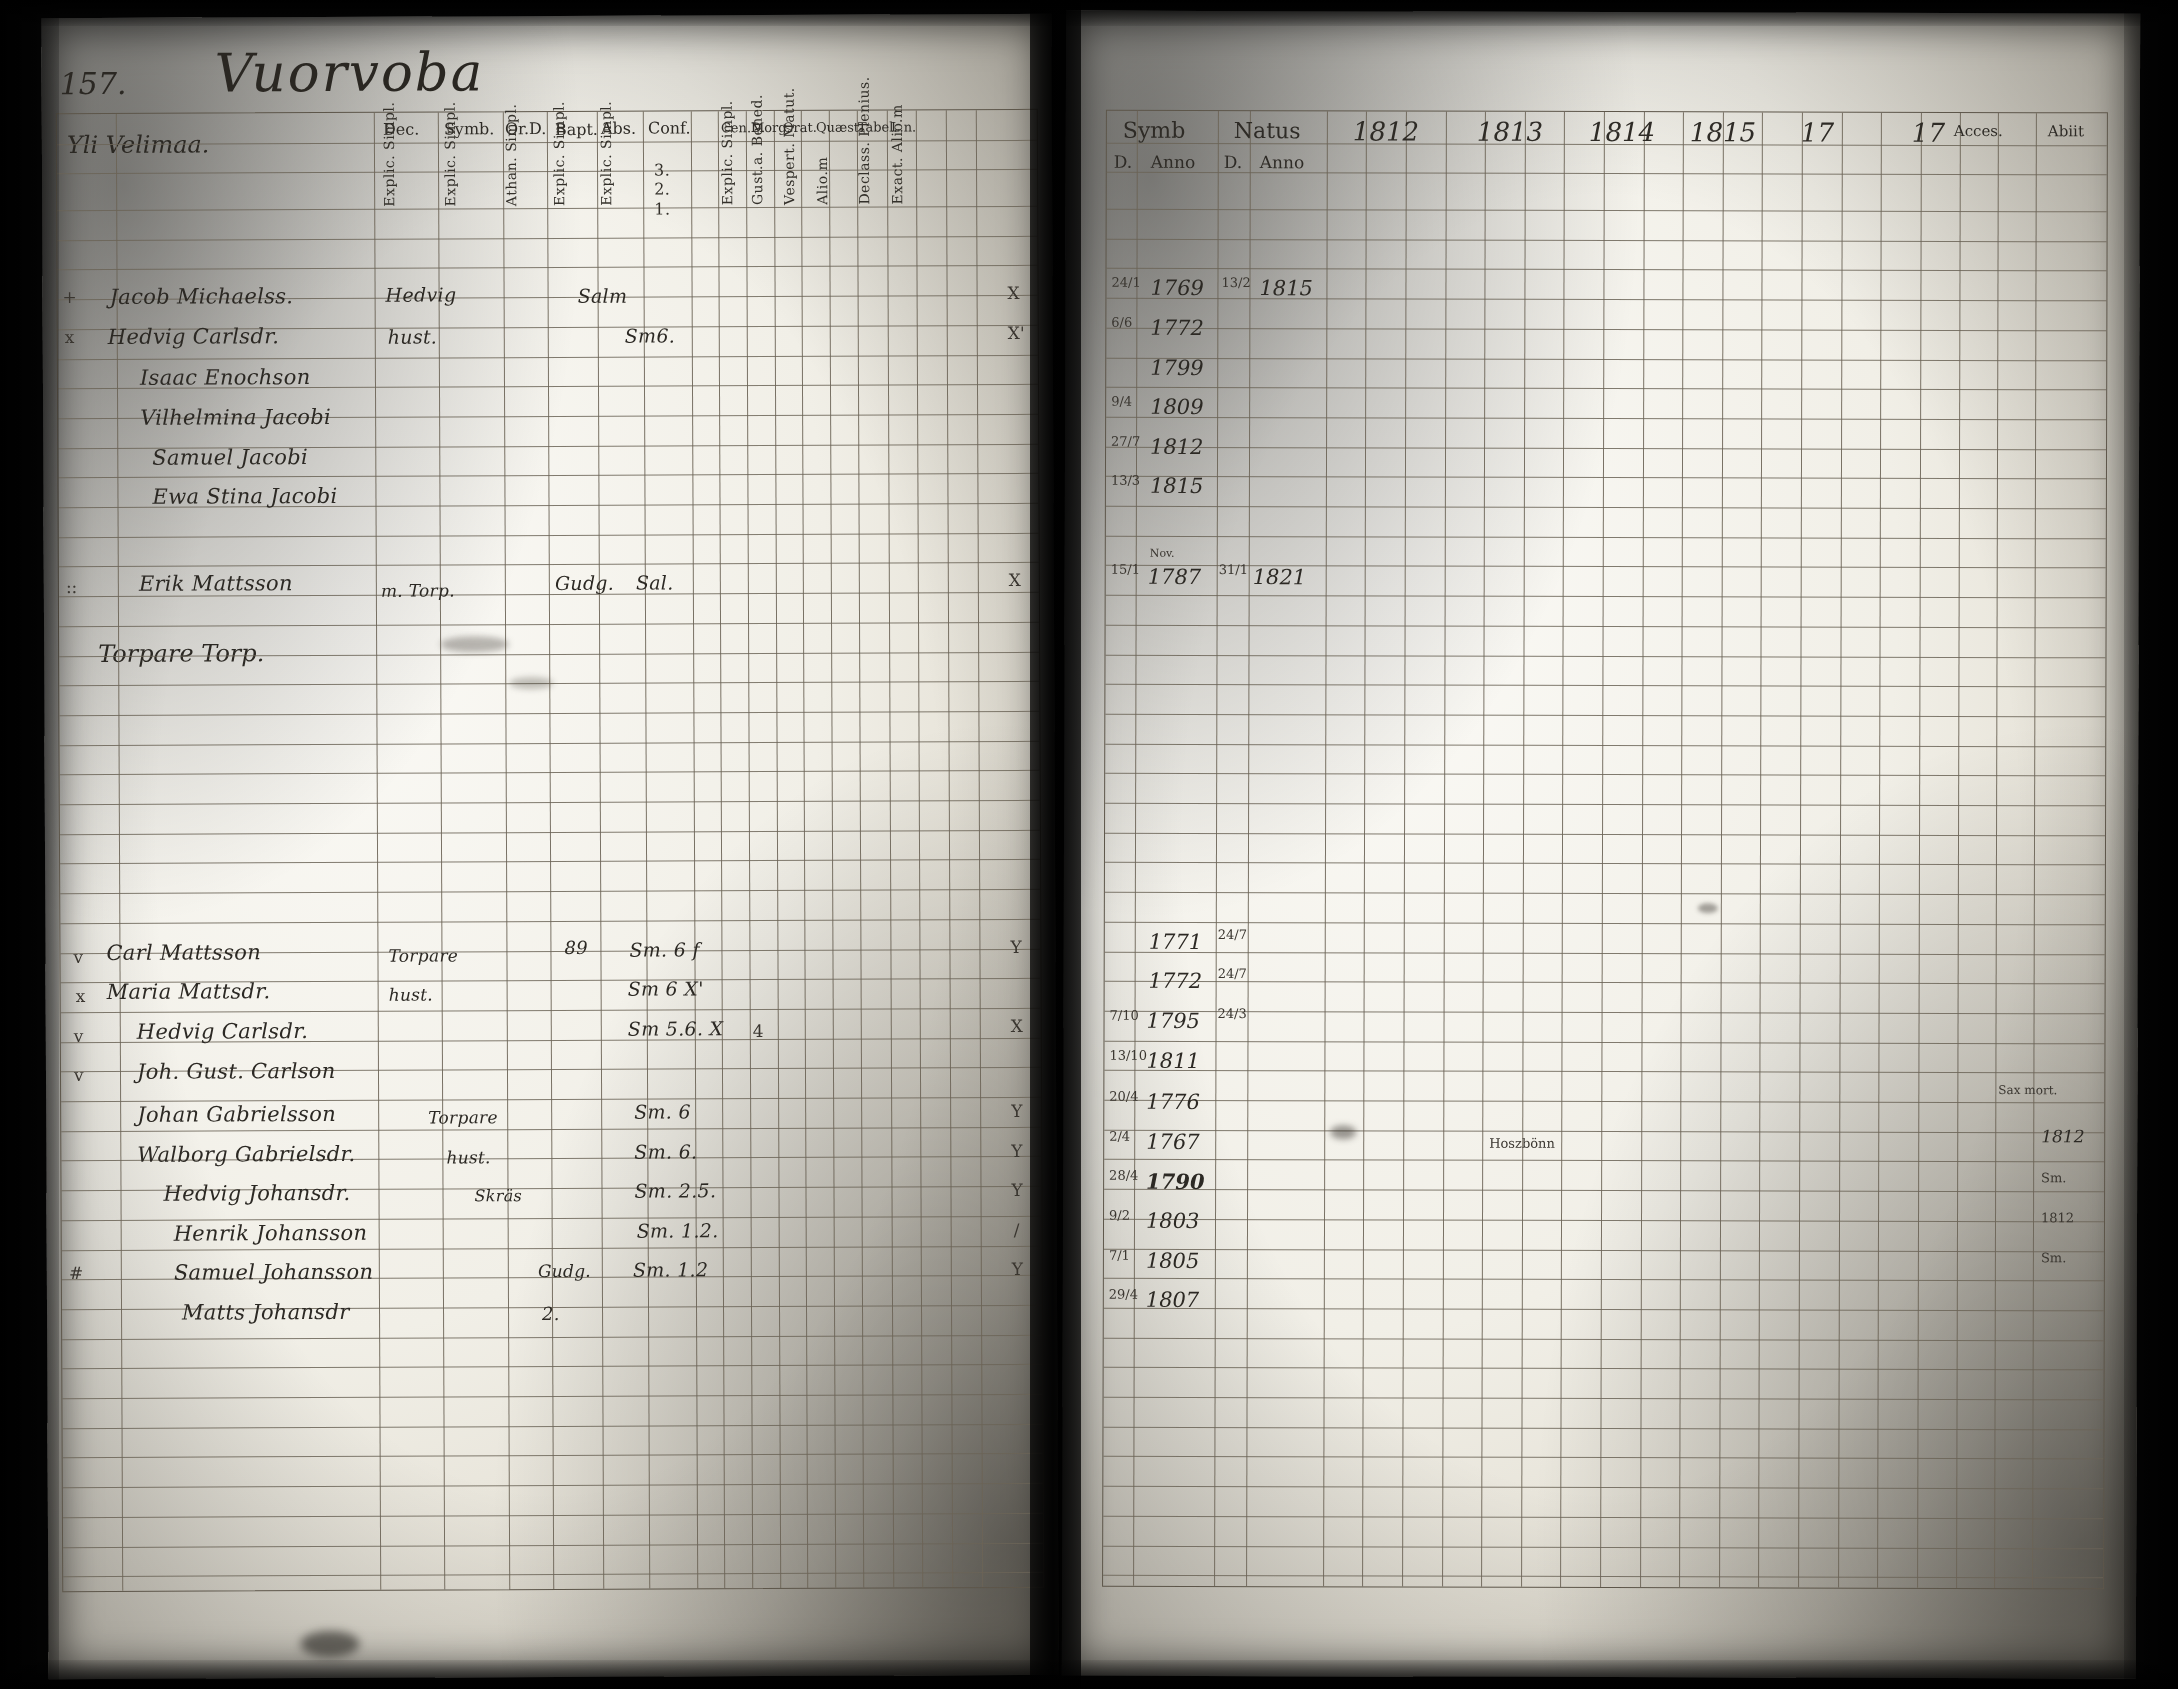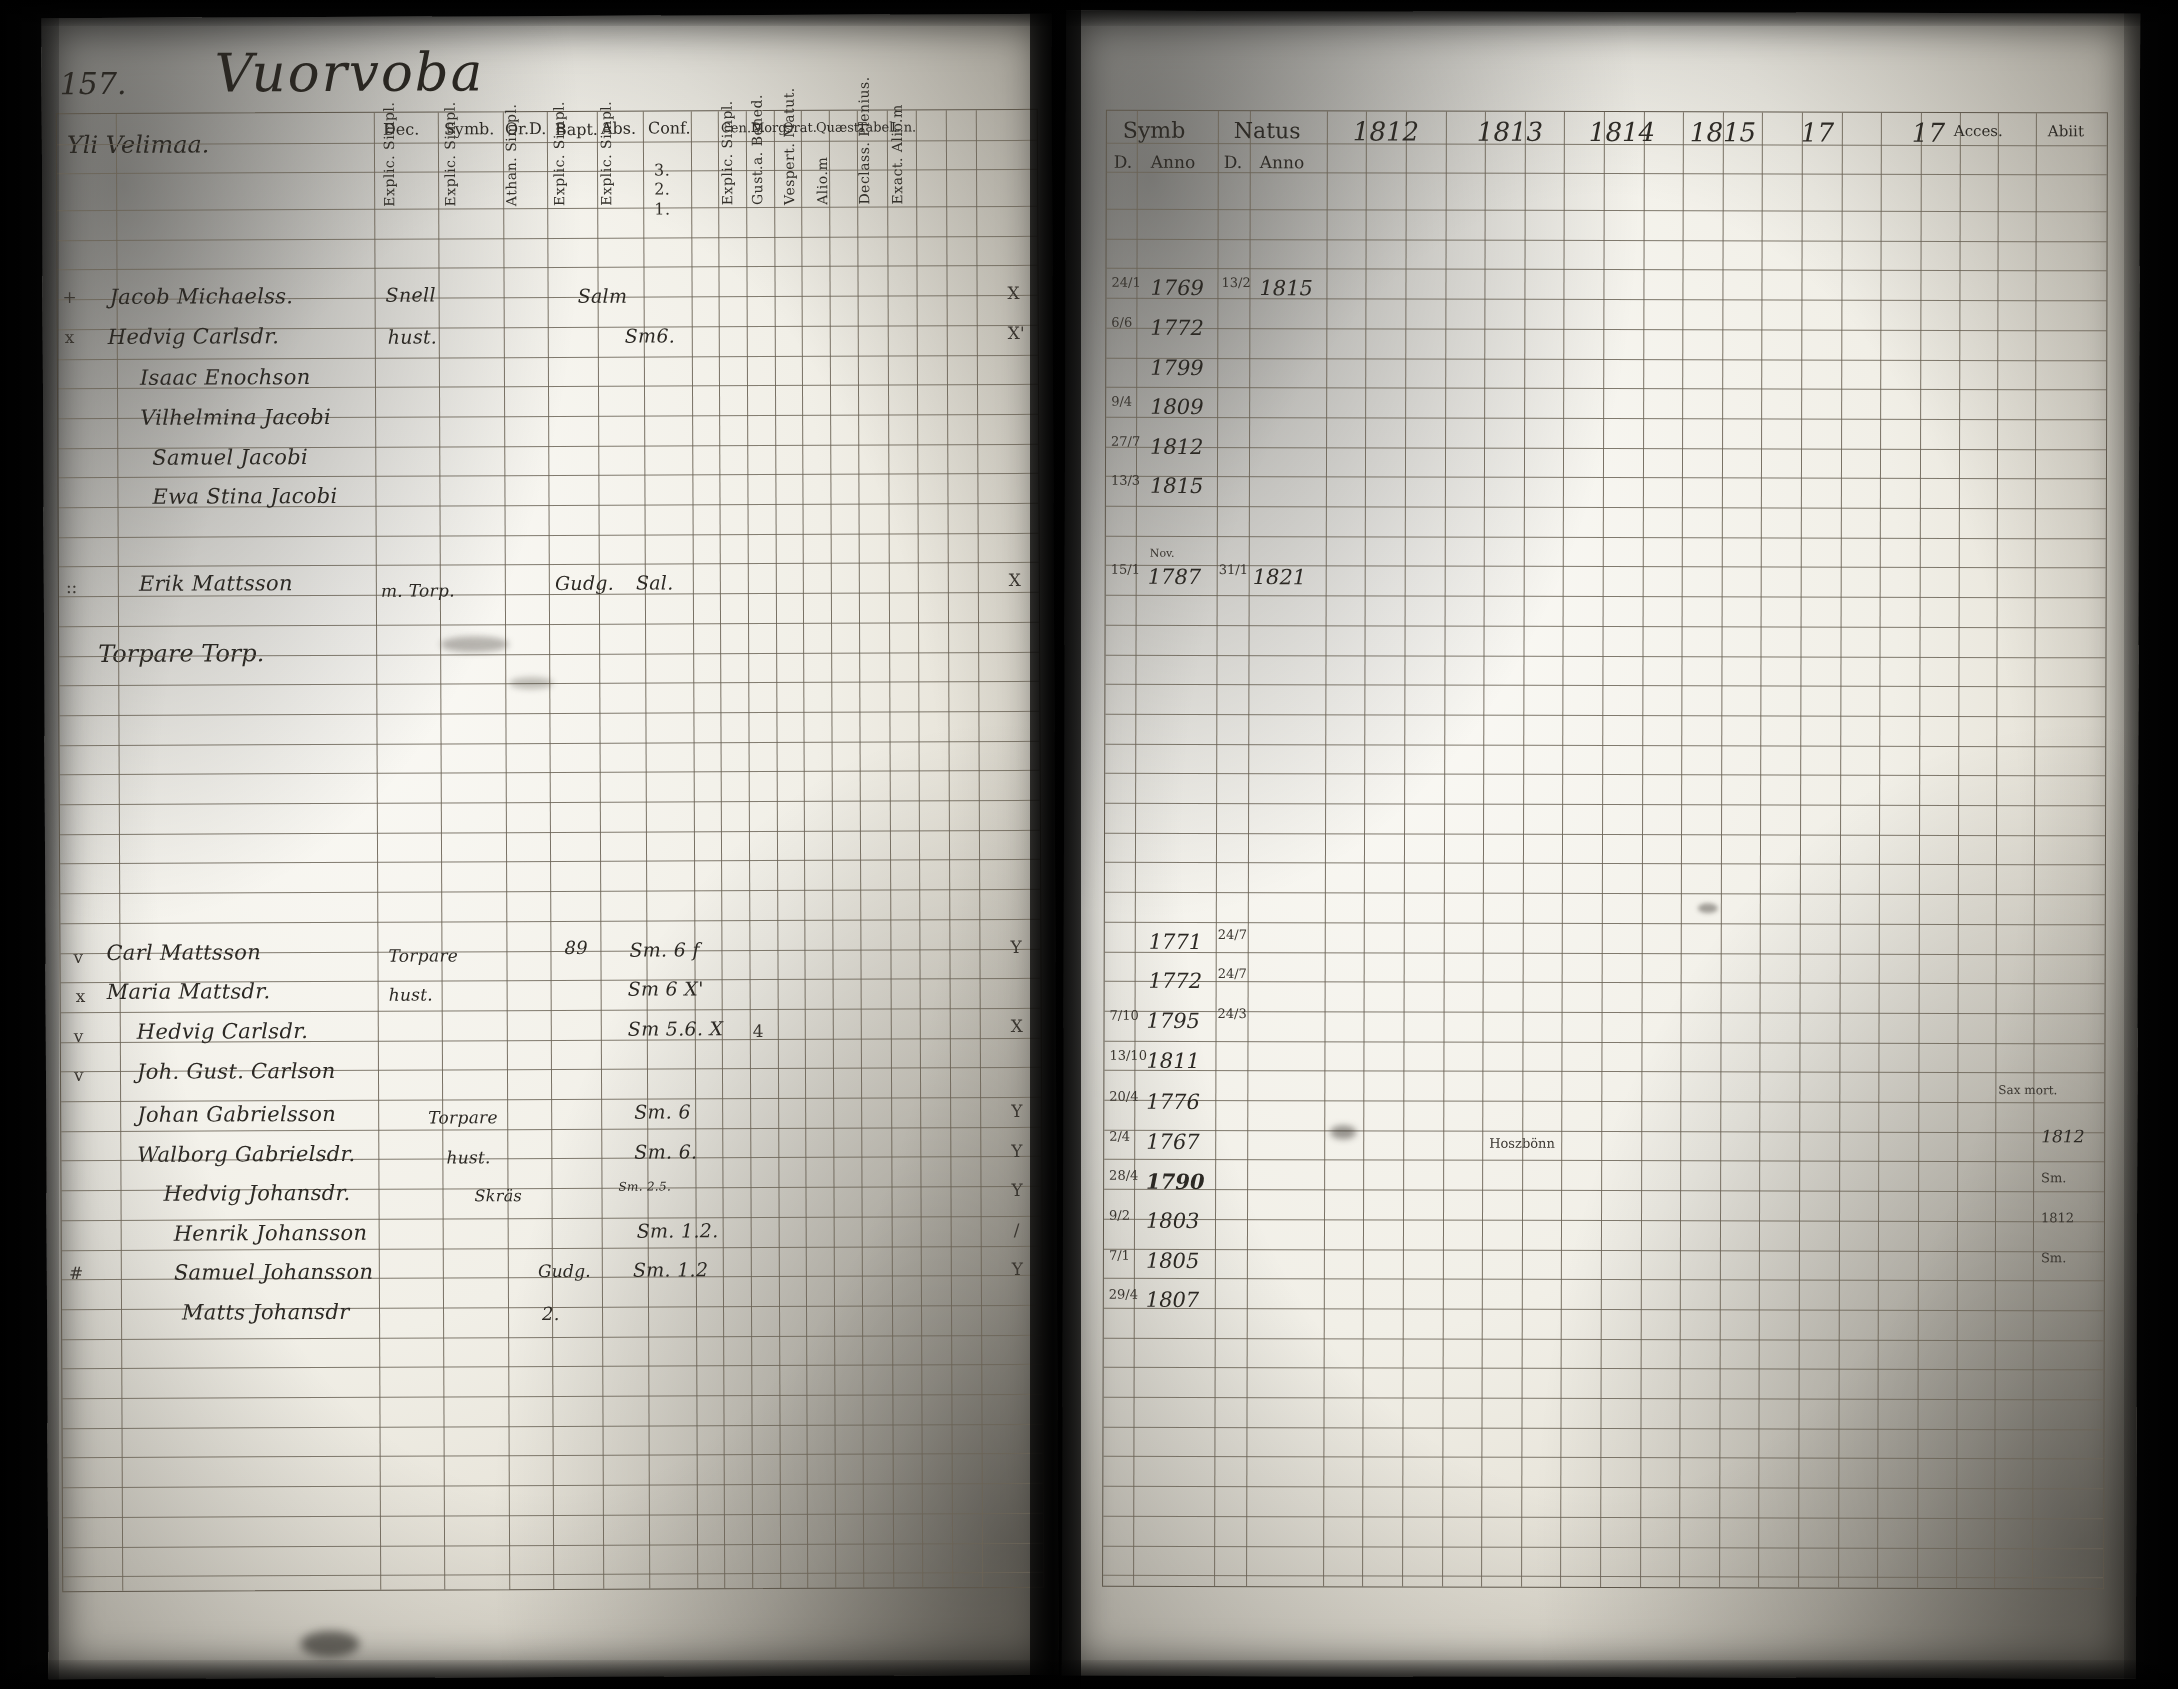--- a/index.html
+++ b/index.html
@@ -270,21 +270,21 @@
     <div class="vhead" style="left:612px; top:145px; transform:rotate(0deg); font-size:16px;">3.</div>
     <div class="vhead" style="left:677px; top:190px;">Explic. Simpl.</div>
     <div class="vhead" style="left:707px; top:190px;">Gust.a. Bened.</div>
     <div class="vhead" style="left:739px; top:190px;">Vespert. Matut.</div>
     <div class="vhead" style="left:772px; top:190px;">Alio.m</div>
     <div class="vhead" style="left:814px; top:190px;">Declass. Plenius.</div>
     <div class="vhead" style="left:847px; top:190px;">Exact. Alio.m</div>
 
     <div class="mark" style="left:20px; top:269px;">+</div>
     <div class="name-cell" style="left:67px; top:267px;">Jacob Michaelss.</div>
-    <div class="name-cell" style="left:343px; top:267px; font-size:19px;">Snell</div>
+    <div class="name-cell" style="left:343px; top:267px; font-size:19px;">Hedvig</div>
     <div class="name-cell" style="left:535px; top:269px; font-size:19px;">Salm</div>
     <div class="mark" style="left:965px; top:269px;">X</div>
 
     <div class="mark" style="left:22px; top:309px;">x</div>
     <div class="name-cell" style="left:65px; top:307px;">Hedvig Carlsdr.</div>
     <div class="name-cell" style="left:345px; top:309px; font-size:19px;">hust.</div>
     <div class="name-cell" style="left:582px; top:309px; font-size:19px;">Sm6.</div>
     <div class="mark" style="left:965px; top:309px;">X'</div>
 
     <div class="name-cell" style="left:97px; top:348px;">Isaac Enochson</div>
@@ -328,21 +328,21 @@
     <div class="name-cell" style="left:588px; top:1085px; font-size:19px;">Sm. 6</div>
     <div class="mark" style="left:965px; top:1087px;">Y</div>
 
     <div class="name-cell" style="left:91px; top:1125px;">Walborg Gabrielsdr.</div>
     <div class="name-cell" style="left:400px; top:1131px; font-size:17px;">hust.</div>
     <div class="name-cell" style="left:588px; top:1125px; font-size:19px;">Sm. 6.</div>
     <div class="mark" style="left:965px; top:1127px;">Y</div>
 
     <div class="name-cell" style="left:117px; top:1164px;">Hedvig Johansdr.</div>
     <div class="name-cell" style="left:428px; top:1170px; font-size:16px;">Skräs</div>
-    <div class="name-cell" style="left:572px; top:1164px; font-size:12px;">Sm. 2.5.</div>
+    <div class="name-cell" style="left:588px; top:1164px; font-size:19px;">Sm. 2.5.</div>
     <div class="mark" style="left:965px; top:1166px;">Y</div>
 
     <div class="name-cell" style="left:127px; top:1204px;">Henrik Johansson</div>
     <div class="name-cell" style="left:590px; top:1204px; font-size:19px;">Sm. 1.2.</div>
     <div class="mark" style="left:967px; top:1206px;">/</div>
 
     <div class="mark" style="left:22px; top:1245px;">#</div>
     <div class="name-cell" style="left:127px; top:1243px;">Samuel Johansson</div>
     <div class="name-cell" style="left:491px; top:1245px; font-size:17px;">Gudg.</div>
     <div class="name-cell" style="left:586px; top:1243px; font-size:19px;">Sm. 1.2</div>

